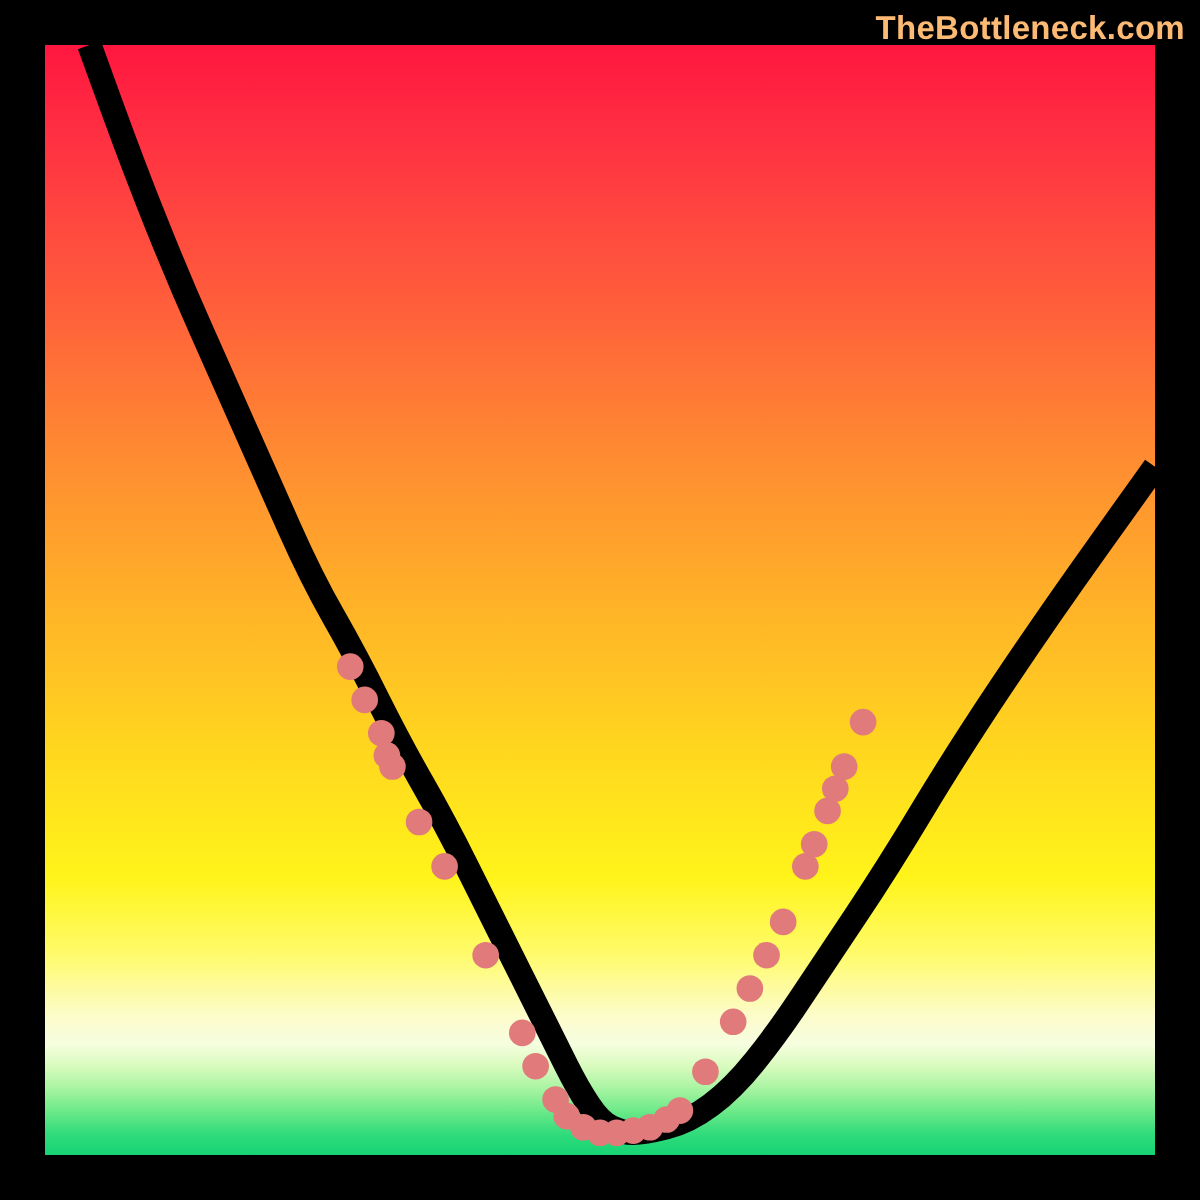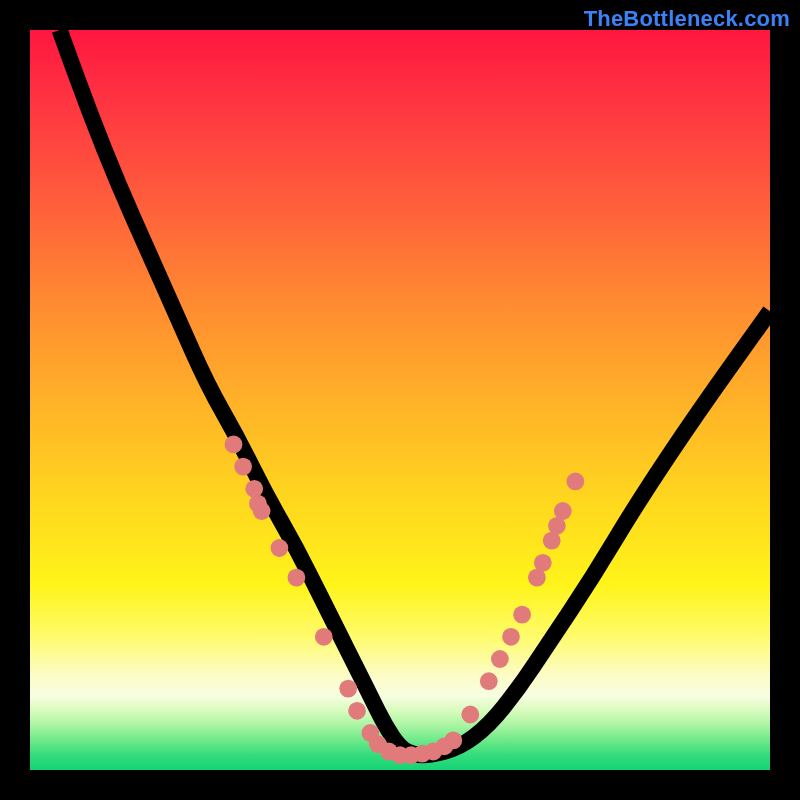--- a/index.html
+++ b/index.html
@@ -14,21 +14,21 @@
   .frame {
     position: relative;
     width: 800px;
     height: 800px;
     background: #000;
   }
   .watermark {
     position: absolute;
     top: 6px;
     right: 10px;
-    color: #3b82f6;
+    color: #fdba74;
     font-size: 22px;
     font-weight: 600;
     letter-spacing: 0.2px;
     z-index: 50;
   }
   .plot {
     position: absolute;
     left: 30px;
     top: 30px;
     width: 740px;

